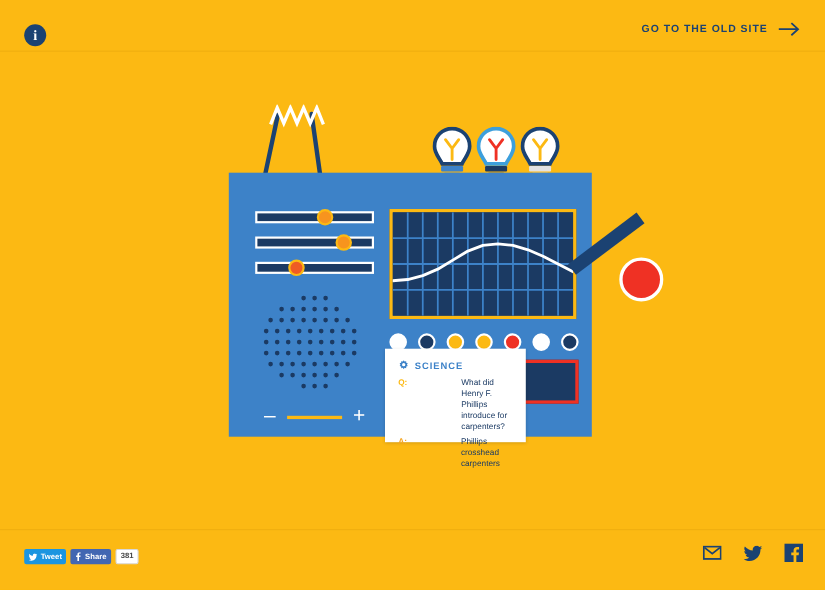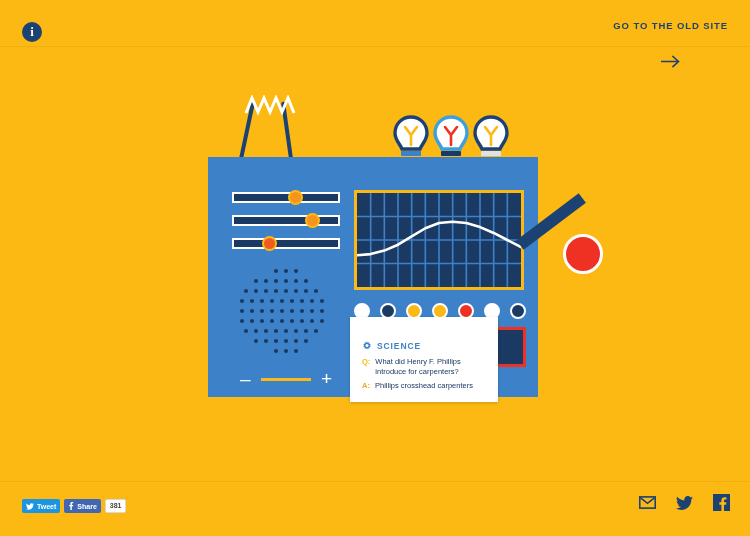--- a/index.html
+++ b/index.html
@@ -28,23 +28,22 @@
     border-radius: 50%;
     background: #1b4272;
     color: #ffffff;
     font-size: 13px; font-weight: bold;
     line-height: 20px; text-align: center;
     font-family: "Liberation Serif", serif;
     cursor: pointer;
   }
   #old-site-link {
     position: absolute; right: 22px; top: 20px;
-    display: flex; align-items: center; gap: 24px;
+    display: flex; align-items: center; gap: 10px;
     cursor: pointer;
-    flex-direction: column;
   }
   #old-site-label {
     color: #1b4272;
     font-size: 9.5px;
     font-weight: bold;
     letter-spacing: 0.9px;
   }
   #old-site-arrow { display: block; }
 
   
@@ -157,23 +156,23 @@
   #card-slot {
     position: absolute; left: 152px; top: 170px;
     width: 166px; height: 40px;
     background: #1b3a63;
     border: 3px solid #ef3124;
   }
 
   
   #trivia-card {
     position: absolute; left: 160px; top: 178px;
-    width: 148px; height: 85px;
+    width: 128px; height: 85px;
     background: #ffffff;
-    padding: 24px 12px 8px 12px;
+    padding: 10px 12px 8px 12px;
     box-shadow: 0 1px 3px rgba(0,0,0,0.18);
   }
   #card-category {
     display: flex; align-items: center; gap: 5px;
     margin-bottom: 6px;
   }
   #card-category-label {
     color: #3d82c8;
     font-size: 8.5px;
     font-weight: bold;
@@ -184,20 +183,21 @@
     font-size: 7.5px; font-weight: bold;
     flex: 0 0 8px;
     line-height: 10px;
   }
   .qa-tag.q { color: #fcb913; }
   .qa-tag.a { color: #f5a623; }
   .qa-text {
     font-size: 7.5px;
     color: #1b3a63;
     line-height: 10px;
+    margin-left: 44px;
   }
 
   
   #footer {
     position: absolute; left: 0; top: 481px;
     width: 750px; height: 55px;
     background: #fcb913;
     border-top: 1px solid #f0ae10;
   }
   #share-left {

